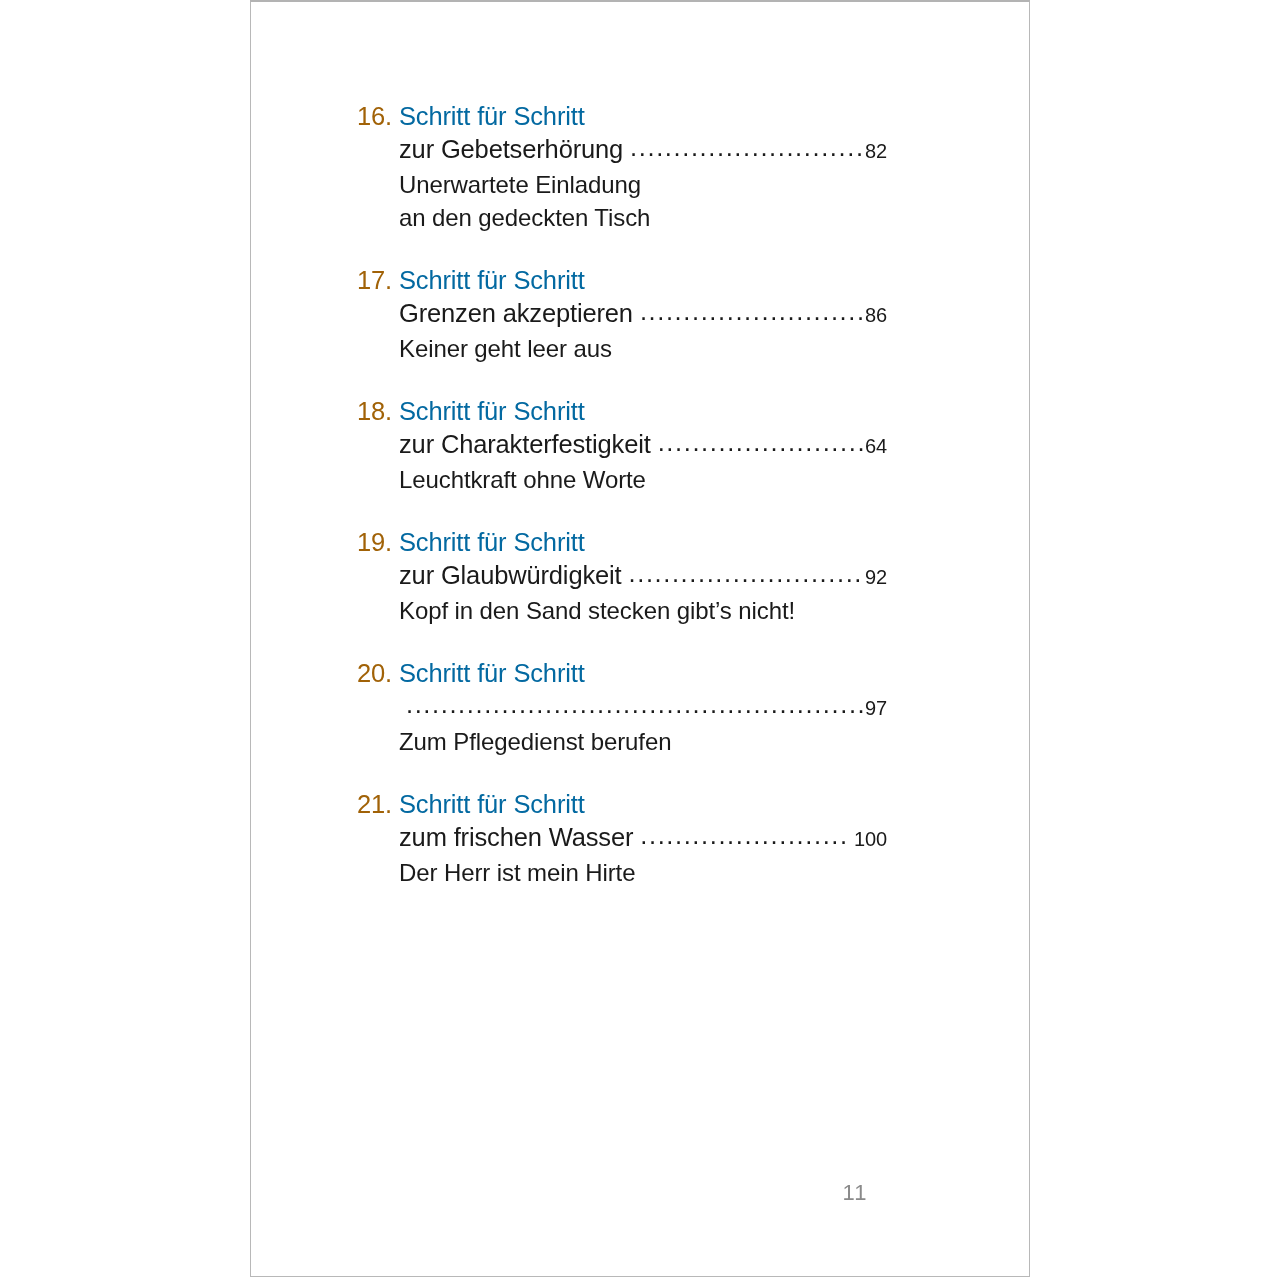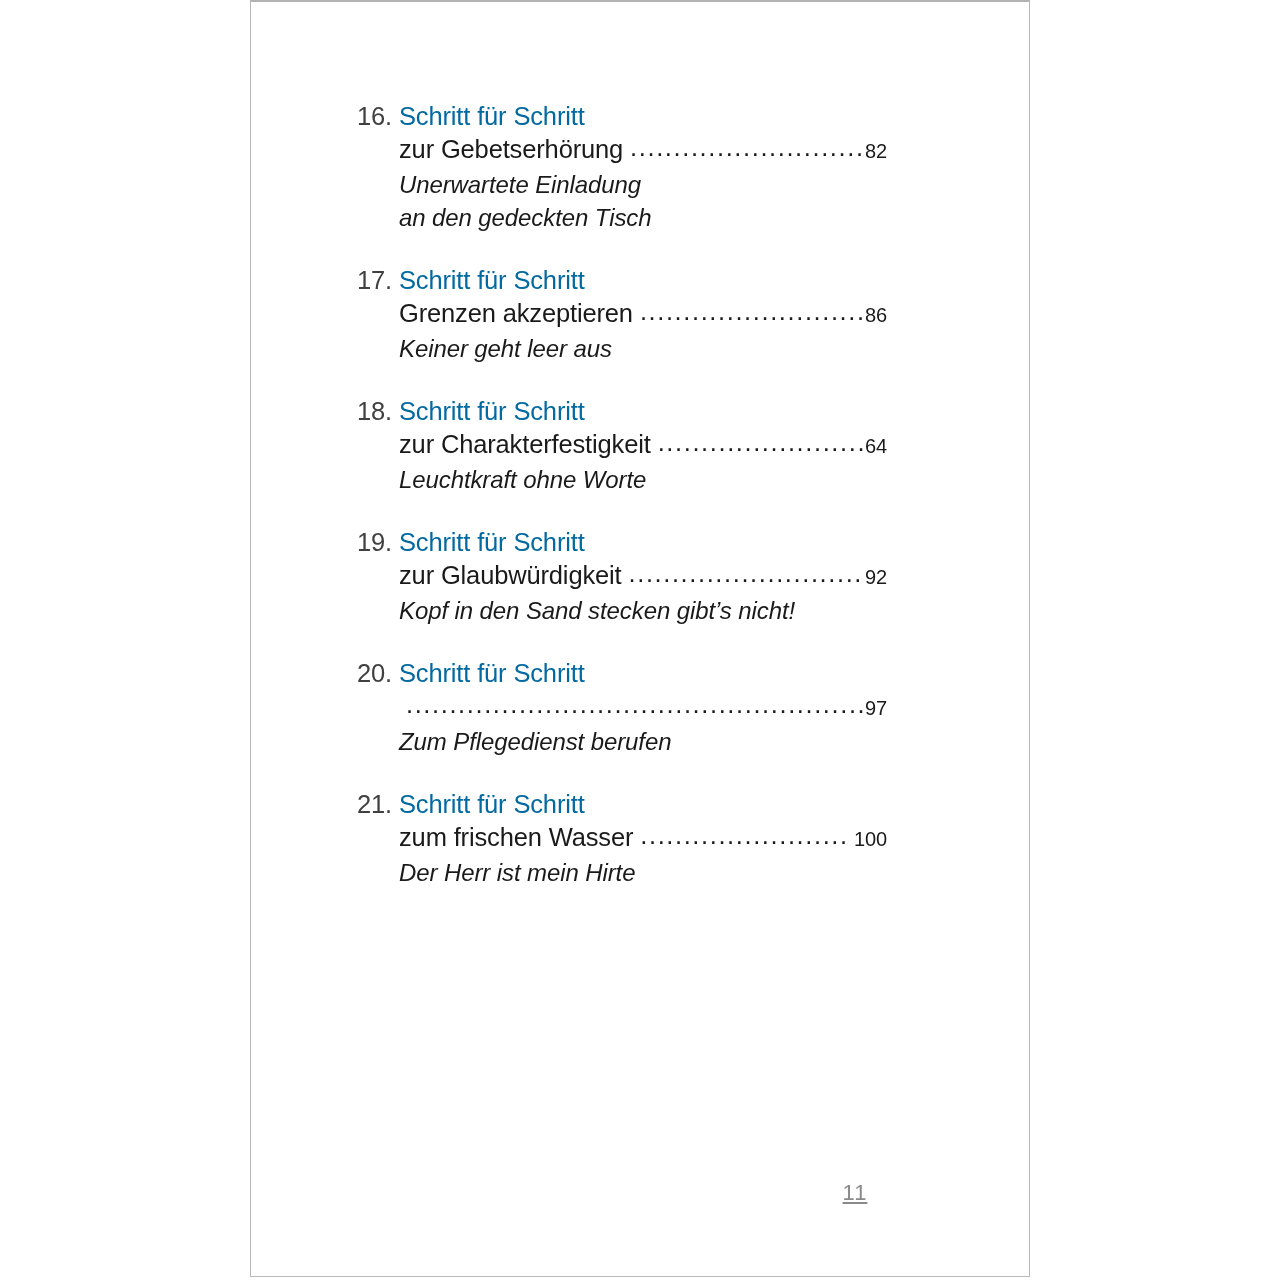--- a/index.html
+++ b/index.html
@@ -49,21 +49,21 @@
     line-height: 33px;
     color: #1a1a1a;
     letter-spacing: -0.15px;
   }
 
   .entry-num {
     width: 42px;
     flex: 0 0 42px;
     text-align: left;
     font-size: 25.5px;
-    color: #404040;
+    color: #a16207;
   }
 
   .entry-body {
     flex: 1 1 auto;
     min-width: 0;
   }
 
   .title-line-1 {
     font-size: 25.5px;
     line-height: 33px;
@@ -94,21 +94,20 @@
   }
   .pagenum {
     flex: 0 0 auto;
     text-align: right;
     color: #1a1a1a;
     font-size: 20px;
   }
   .pagenum.spaced { padding-left: 9px; }
 
   .subtitle {
-    font-style: italic;
     font-size: 24px;
     line-height: 33px;
     color: #1a1a1a;
     white-space: nowrap;
     letter-spacing: -0.1px;
   }
 
   
   .folio {
     position: absolute;
@@ -116,21 +115,20 @@
     top: 1178px;
     width: 780px;
     text-align: center;
     color: #8a8a8a;
     font-size: 22px;
     letter-spacing: 1px;
   }
   .folio-inner {
     display: inline-block;
     margin-left: 428px;
-    text-decoration: underline;
   }
 </style>
 </head>
 <body>
 
 <div class="page-sheet">
 
   <div class="toc">
 
     <div class="toc-entry">

